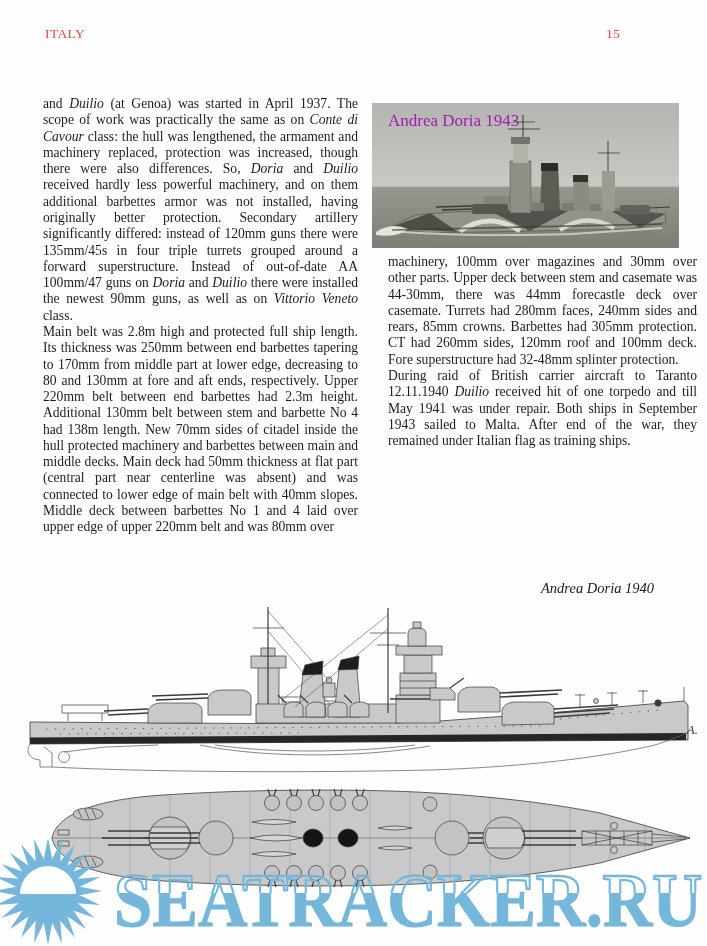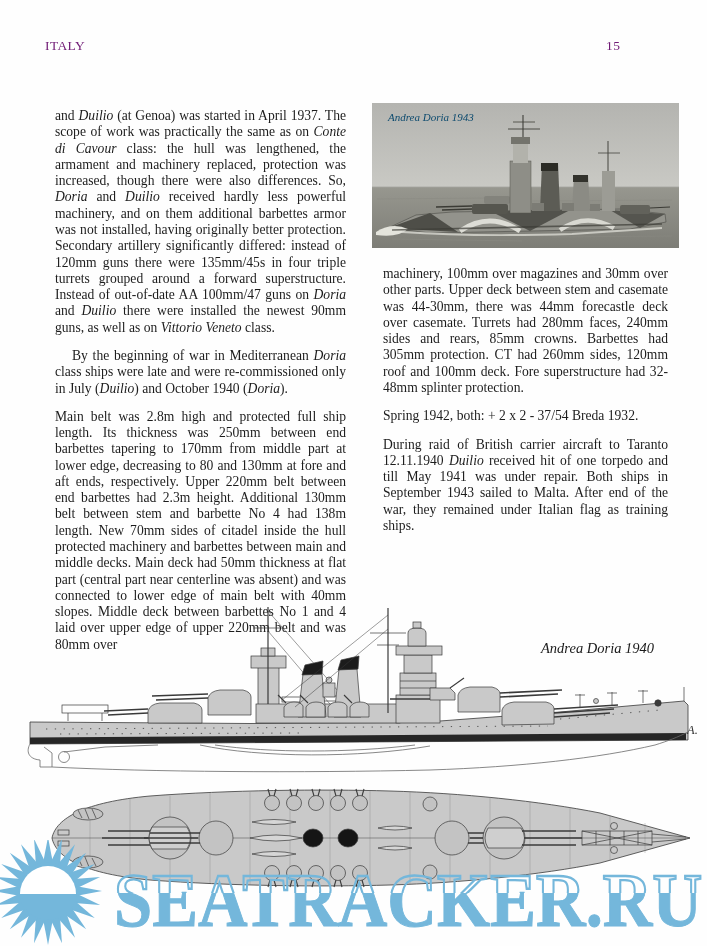--- a/index.html
+++ b/index.html
@@ -1,43 +1,42 @@
 <!DOCTYPE html>
 <html><head>
 <meta charset="utf-8">
 <style>
   html,body{margin:0;padding:0;}
   body{width:707px;height:946px;background:#ffffff;font-family:"Liberation Serif","DejaVu Serif",serif;color:#1b1b1b;}
   .page{position:relative;width:707px;height:946px;overflow:hidden;background:#fefefe;}
-  .hdr{position:absolute;top:38px;font-size:13.5px;letter-spacing:.4px;color:#701a75;}
+  .hdr{position:absolute;top:26px;font-size:13.5px;letter-spacing:.4px;color:#ef4444;}
   .hdr-left{left:45px;}
   .hdr-right{left:606px;font-family:Liberation Serif, serif;}
   .col{position:absolute;font-size:13.6px;line-height:16.28px;text-align:justify;color:#1c1c1c;}
-  .col p{margin:12px;padding:0;}
+  .col p{margin:0;padding:0;}
   .col p.ind{text-indent:17px;}
   .col-left{left:43px;top:96px;width:315px;}
-  .col-right{left:371px;top:254px;width:309px;}
+  .col-right{left:388px;top:254px;width:309px;}
   .photo{position:absolute;left:372px;top:103px;width:307px;height:145px;}
-  .photo-caption{position:absolute;left:388px;top:111px;font-style:italic;font-size:11px;color:#0c4a6e;}
-  .profile-caption{position:absolute;left:541px;top:640px;font-style:italic;font-size:14.5px;color:#1a1a1a;font-family:Liberation Serif, serif;}
+  .photo-caption{position:absolute;left:388px;top:111px;font-size:17px;color:#a21caf;}
+  .profile-caption{position:absolute;left:541px;top:580px;font-style:italic;font-size:14.5px;color:#1a1a1a;font-family:Liberation Serif, serif;}
   .corner-label{position:absolute;left:687px;top:723px;font-style:italic;font-size:12.5px;color:#333;}
   .svgabs{position:absolute;left:0;}
   i{font-style:italic;}
 </style>
 </head>
 <body>
 
 <div class="page">
 
   <div class="hdr hdr-left">ITALY</div>
   <div class="hdr hdr-right">15</div>
 
   <div class="col col-left">
     <p>and <i>Duilio</i> (at Genoa) was started in April 1937. The scope of work was practically the same as on <i>Conte di Cavour</i> class: the hull was lengthened, the armament and machinery replaced, protection was increased, though there were also differences. So, <i>Doria</i> and <i>Duilio</i> received hardly less powerful machinery, and on them additional barbettes armor was not installed, having originally better protection. Secondary artillery significantly differed: instead of 120mm guns there were 135mm/45s in four triple turrets grouped around a forward superstructure. Instead of out-of-date AA 100mm/47 guns on <i>Doria</i> and <i>Duilio</i> there were installed the newest 90mm guns, as well as on <i>Vittorio Veneto</i> class.</p>
-    <p class="ind">By the beginning of war in Mediterranean <i>Doria</i> class ships were late and were re-commissioned only in July (<i>Duilio</i>) and October 1940 (<i>Doria</i>).</p>
     <p>Main belt was 2.8m high and protected full ship length. Its thickness was 250mm between end barbettes tapering to 170mm from middle part at lower edge, decreasing to 80 and 130mm at fore and aft ends, respectively. Upper 220mm belt between end barbettes had 2.3m height. Additional 130mm belt between stem and barbette No 4 had 138m length. New 70mm sides of citadel inside the hull protected machinery and barbettes between main and middle decks. Main deck had 50mm thickness at flat part (central part near centerline was absent) and was connected to lower edge of main belt with 40mm slopes. Middle deck between barbettes No 1 and 4 laid over upper edge of upper 220mm belt and was 80mm over</p>
   </div>
 
   <svg class="photo" viewBox="0 0 307 145" width="307" height="145">
     <defs>
       <linearGradient id="sky" x1="0" y1="0" x2="0" y2="1">
         <stop offset="0" stop-color="#b4b4b0"></stop>
           <stop offset="1" stop-color="#c9c9c4"></stop>
       </linearGradient>
       <linearGradient id="sea" x1="0" y1="0" x2="0" y2="1">
@@ -94,21 +93,20 @@
 
       <path d="M4,129 Q 20,119 36,126 Q 26,135 4,132 Z" fill="#e9e9e2" opacity="0.95"></path>
       <path d="M30,129 Q 100,134 200,131 L 290,125" fill="none" stroke="#d9d9d2" stroke-width="2" opacity="0.8"></path>
       <line x1="20" y1="127" x2="290" y2="121" stroke="#3c3c36" stroke-width="1.6" opacity="0.7"></line>
     </g>
   </svg>
   <div class="photo-caption">Andrea Doria 1943</div>
 
   <div class="col col-right">
     <p>machinery, 100mm over magazines and 30mm over other parts. Upper deck between stem and casemate was 44-30mm, there was 44mm forecastle deck over casemate. Turrets had 280mm faces, 240mm sides and rears, 85mm crowns. Barbettes had 305mm protection. CT had 260mm sides, 120mm roof and 100mm deck. Fore superstructure had 32-48mm splinter protection.</p>
-    <p>Spring 1942, both: + 2 x 2 - 37/54 Breda 1932.</p>
     <p>During raid of British carrier aircraft to Taranto 12.11.1940 <i>Duilio</i> received hit of one torpedo and till May 1941 was under repair. Both ships in September 1943 sailed to Malta. After end of the war, they remained under Italian flag as training ships.</p>
   </div>
 
   <svg class="svgabs" style="top:595px" width="707" height="195" viewBox="0 0 707 195">
     <g fill="#c9c9c9" stroke="#3a3a3a" stroke-width="0.8">
 
       <path d="M30,127 L250,128.5 L420,127.5 L560,117 L684,106 L688,110 L688,145 L30,149 Z"></path>
     </g>
 
     <path d="M30,142.5 L686,138 L686,145 L30,149 Z" fill="#262626"></path>

